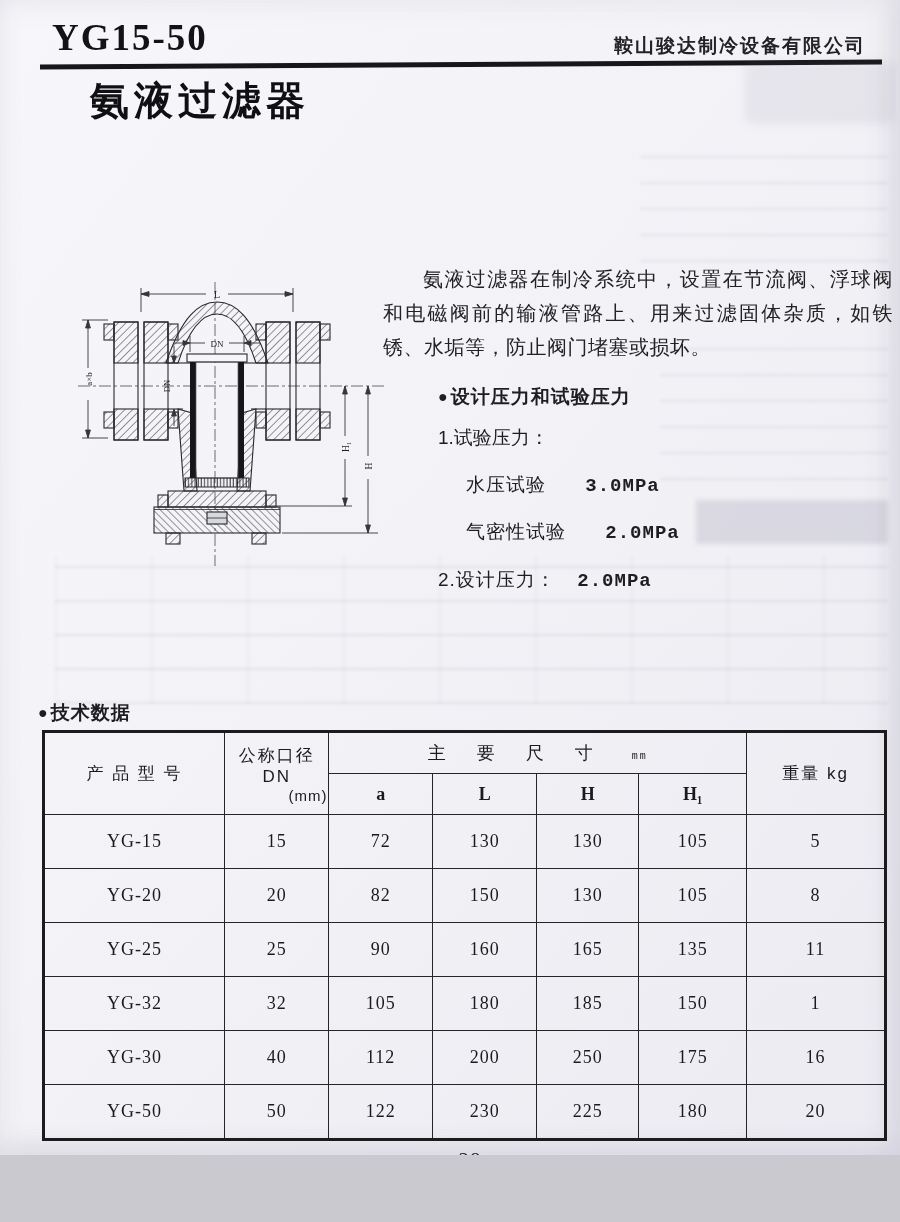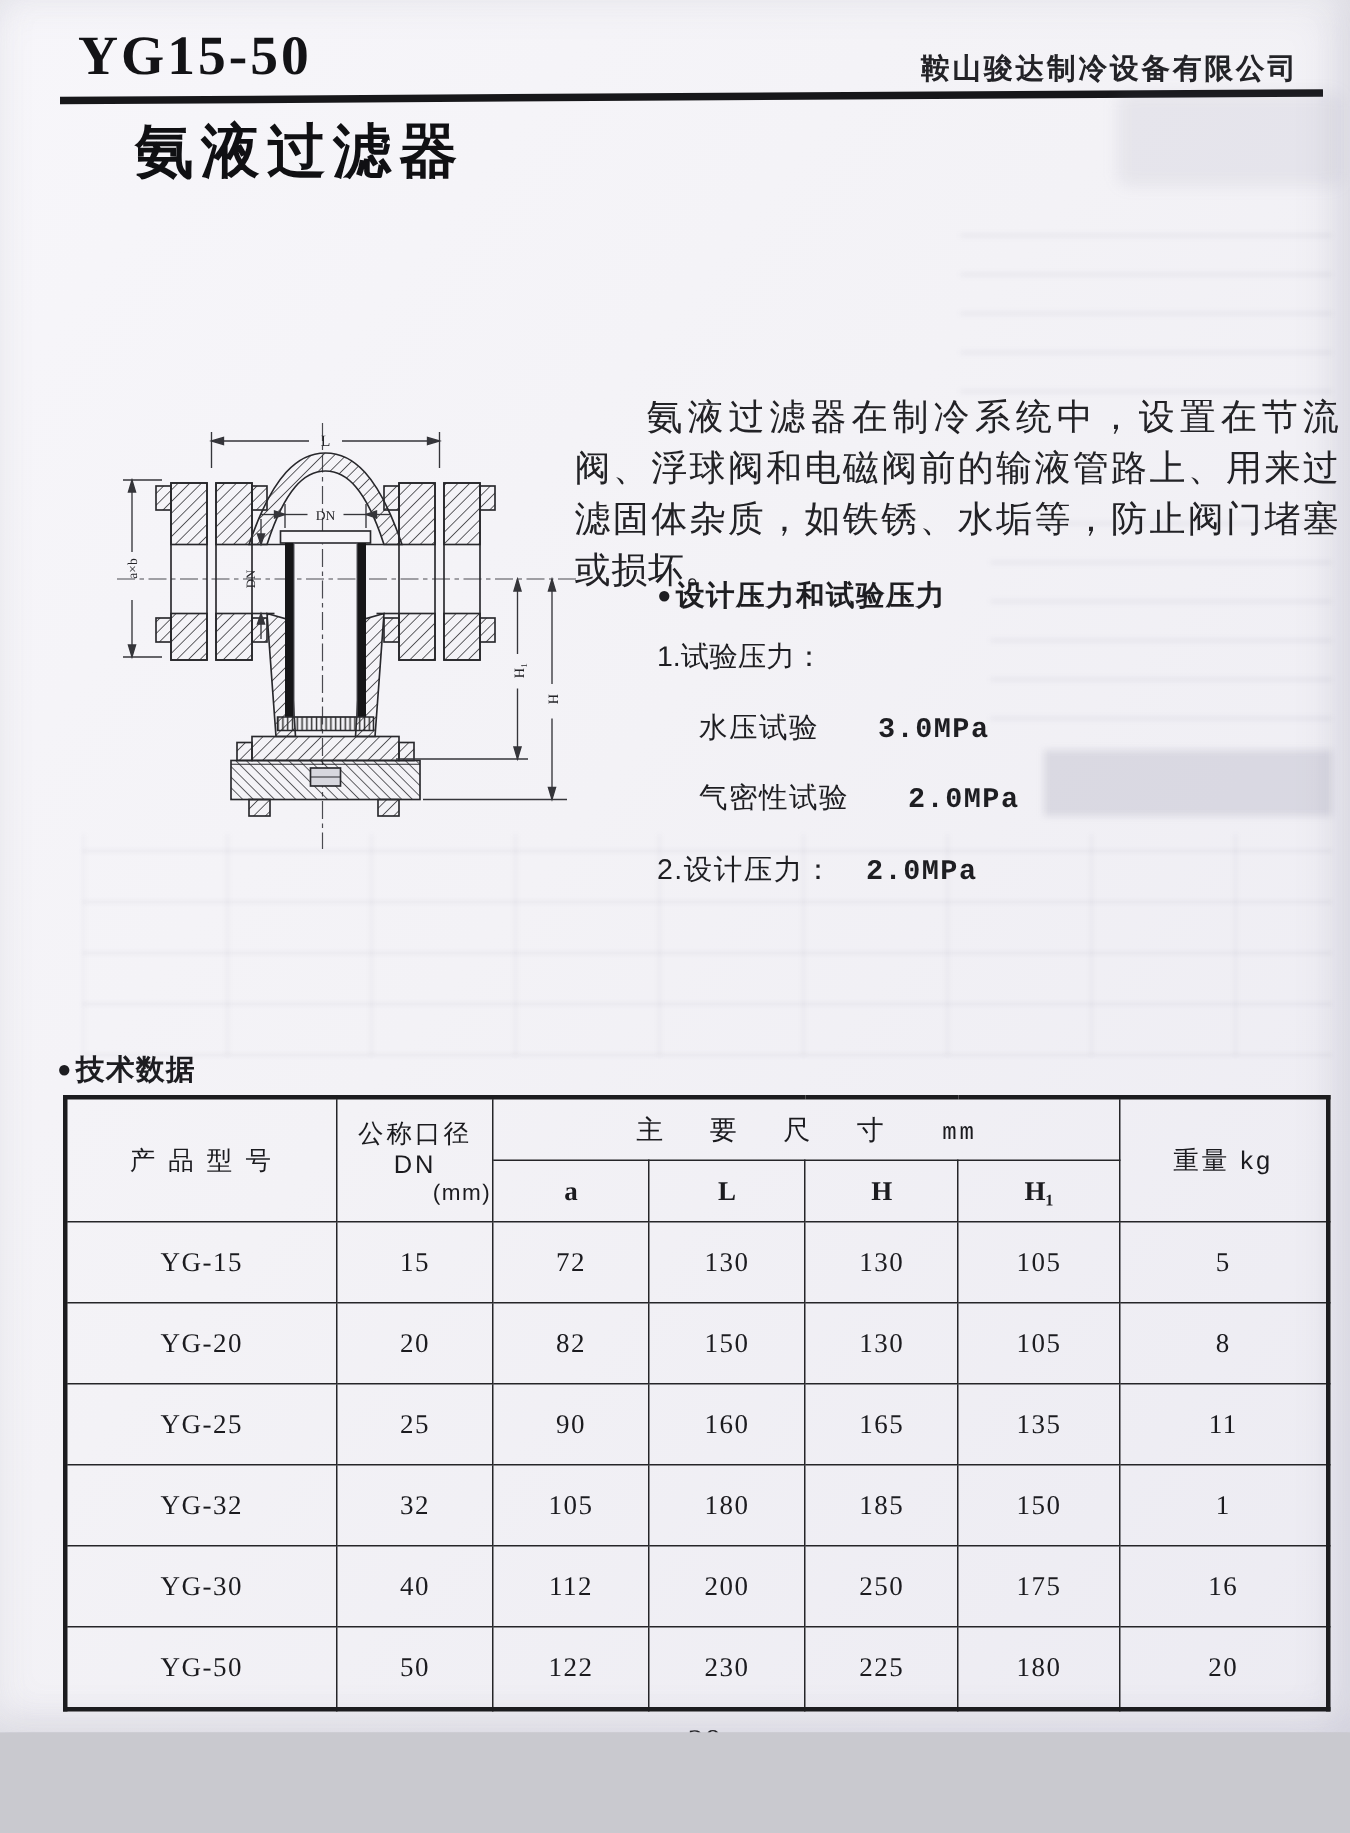--- a/index.html
+++ b/index.html
@@ -9,41 +9,41 @@
     box-shadow:inset -10px 0 28px rgba(130,130,155,.16), inset 0 -10px 24px rgba(130,130,155,.12), inset 6px 6px 18px rgba(255,255,255,.5);
     font-family:"Liberation Sans",sans-serif;color:#1d1d21;
   }
   
   .model-code{position:absolute;left:52px;top:16px;font-family:"Liberation Serif",serif;
     font-weight:bold;font-size:37px;letter-spacing:2px;color:#131316;}
   .company{position:absolute;right:34px;top:33px;font-size:19px;font-weight:bold;letter-spacing:2px;color:#232327;}
   .header-rule{position:absolute;left:40px;top:62px;width:842px;height:5px;background:#17171a;transform:rotate(-0.35deg);}
   .page-title{position:absolute;left:46px;top:74px;font-size:39px;font-weight:bold;letter-spacing:5px;color:#101013;margin-left:44px;}
   
-  .description{position:absolute;left:383px;top:262px;width:510px;font-size:24px;line-height:34px;
+  .description{position:absolute;left:383px;top:262px;width:510px;font-size:20px;line-height:34px;
     text-indent:2em;letter-spacing:.5px;color:#222226;text-align:justify;}
   
   .pressure{position:absolute;left:438px;top:384px;width:420px;font-size:19px;color:#1e1e22;}
   .pressure .head{font-weight:bold;letter-spacing:1px;}
   .pressure .row{margin-top:15px;}
   .pressure .row.indent{padding-left:28px;margin-top:21px;}
   .pressure .lbl{display:inline-block;min-width:108px;letter-spacing:1px;}
   .pressure .lbl.wide{min-width:128px;}
   .pressure .val{font-family:"Liberation Mono",monospace;font-weight:bold;letter-spacing:1px;margin-left:6px;}
   .bullet{font-size:16px;vertical-align:1px;margin-right:2px;}
   
   .tech-label{position:absolute;left:38px;top:700px;font-size:19px;font-weight:bold;letter-spacing:1px;}
   .tech-table{position:absolute;left:42px;top:730px;width:845px;border-collapse:collapse;table-layout:fixed;
     background:transparent;}
   .tech-table td{border:1.6px solid #252528;text-align:center;vertical-align:middle;color:#1b1b1f;}
   .tech-table{border:3px solid #1c1c1f;}
   .tech-table .hz{font-size:17px;letter-spacing:2px;}
   .tech-table .dims-cell{letter-spacing:0;}
   .tech-table .dims-main{font-size:18px;letter-spacing:13px;font-weight:500;}
-  .tech-table .dims-unit{font-family:"Liberation Mono",monospace;font-size:16px;margin-left:26px;letter-spacing:2px;}
+  .tech-table .dims-unit{font-family:"Liberation Mono",monospace;font-size:10px;margin-left:26px;letter-spacing:2px;}
   .tech-table .sub{font-family:"Liberation Serif",serif;font-weight:bold;font-size:18px;height:38px;}
   .tech-table .hrow1{height:42px;}
   .tech-table .body-row td{height:51px;font-family:"Liberation Serif",serif;font-weight:normal;font-size:18px;letter-spacing:1px;}
   .tech-table .dn2{font-size:15px;letter-spacing:1px;text-align:right;}
   
   .footer{position:absolute;left:0;top:1148px;width:900px;display:flex;align-items:center;justify-content:center;margin-left:20px;}
   .footer .dash{width:56px;height:2.5px;background:#2c2c30;}
   .footer .num{font-family:"Liberation Serif",serif;font-size:21px;color:#232327;letter-spacing:1px;}
   
   .drawing{position:absolute;left:50px;top:266px;}

